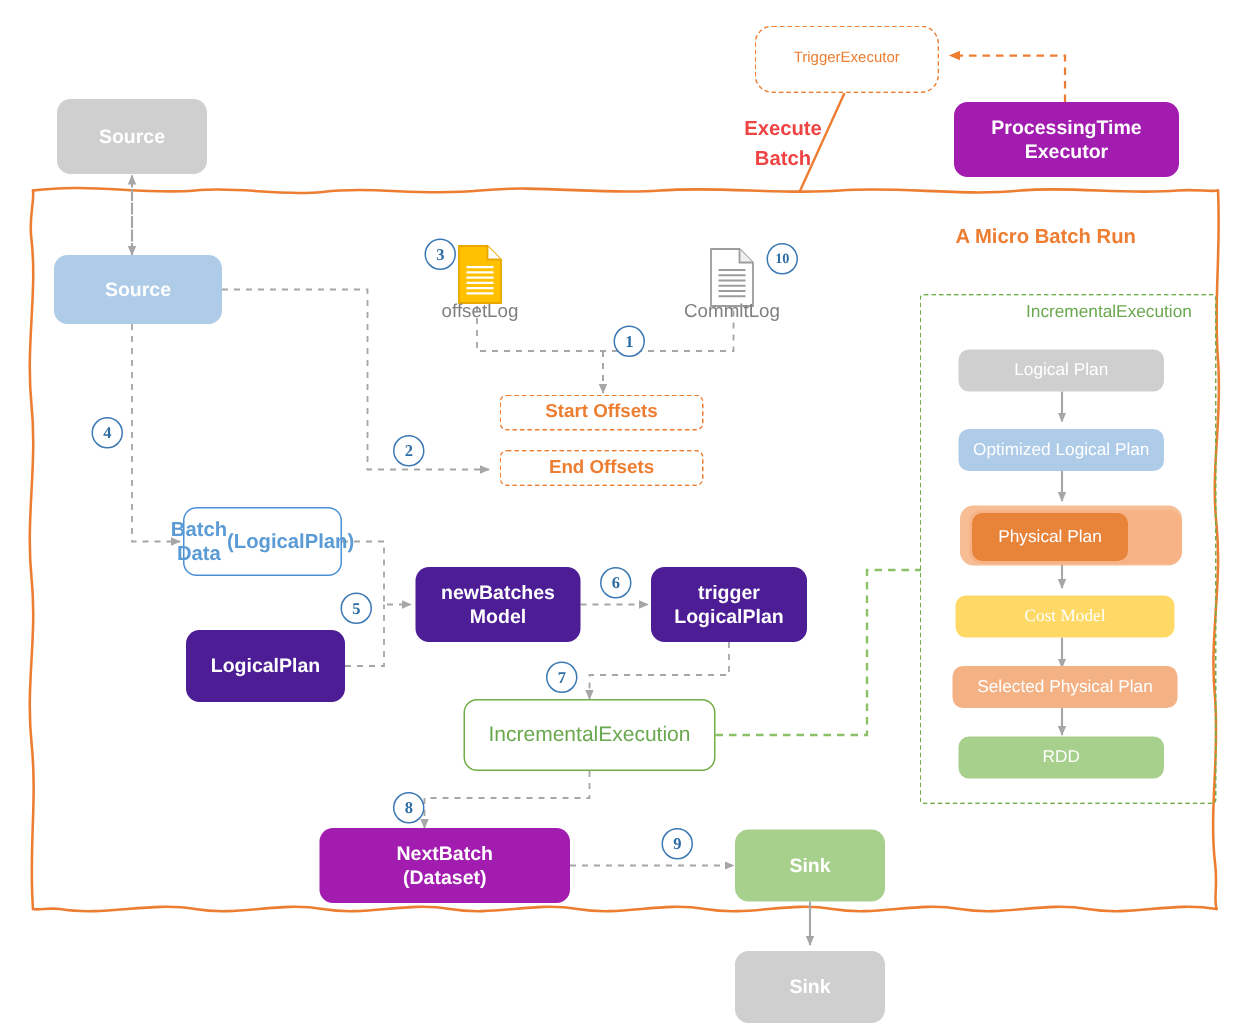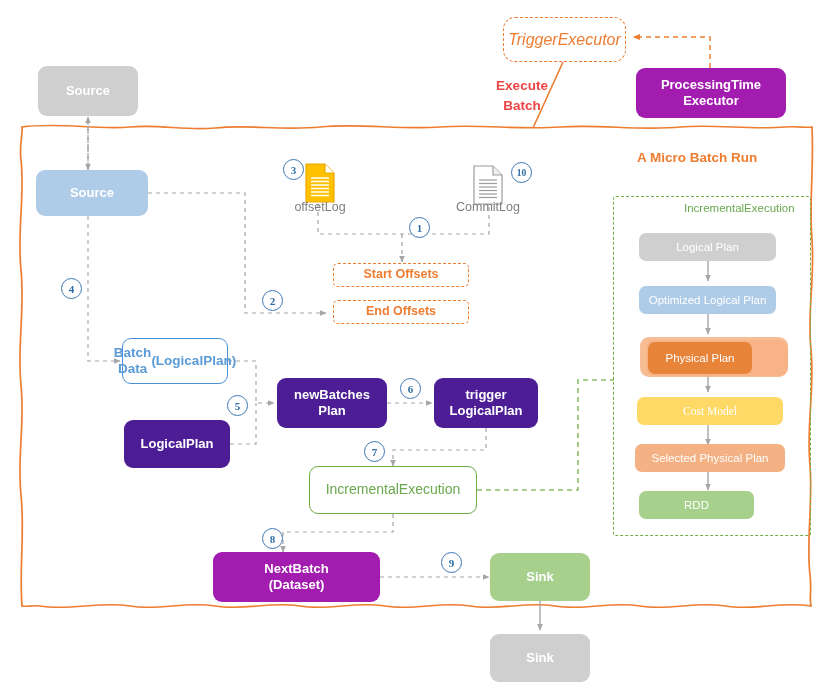--- a/index.html
+++ b/index.html
@@ -15,21 +15,21 @@
   .slate  {background:#4c1d95;}
   .peach  {background:#a21caf;}
   .green  {background:#a8d08d;}
   .outlineblue{background:#ffffff;border:1.6px solid #4a90d9;border-radius:9px;
                color:#5b9bd5;font-size:13.5px;font-weight:bold;}
   .outlinegreen{background:#ffffff;border:1.6px solid #70ad47;border-radius:9px;
                color:#6aa84f;font-size:14px;}
   .dashorange{background:#ffffff;border:1.7px dashed #ed7d31;border-radius:5px;
               color:#ed7d31;font-size:12.5px;font-weight:bold;}
   .dashorange-r{background:#ffffff;border:1.7px dashed #ed7d31;border-radius:12px;
-              color:#ed7d31;font-size:16px;font-style:italic;}
+              color:#ed7d31;font-size:10px;}
   .planbox{border-radius:7px;color:#ffffff;font-size:11.5px;}
   .caption{position:absolute;color:#7f7f7f;font-size:12.5px;text-align:center;}
   .title-orange{position:absolute;color:#ed7d31;font-weight:bold;font-size:13.5px;}
   .label-orange{position:absolute;color:#ef4444;font-weight:bold;font-size:13.5px;
                 text-align:center;line-height:1.5;}
   .iedash{position:absolute;border:1.7px dashed #70ad47;border-radius:3px;background:transparent;}
   .ielabel{position:absolute;color:#6aa84f;font-size:11.5px;}
   .step{position:absolute;width:19px;height:19px;border-radius:50%;
         border:1.4px solid #3c78b4;color:#2e6da4;background:#ffffff;
         font-size:11px;font-weight:bold;display:flex;align-items:center;
@@ -168,21 +168,21 @@
 
   <div class="node outlineblue" style="left:122px;top:338px;width:106px;height:46px;flex-direction:row;">
     <span>Batch Data</span>
     <span>(LogicalPlan)</span>
   </div>
 
   <div class="node solidbox slate" style="left:124px;top:420px;width:106px;height:48px;">LogicalPlan</div>
 
   <div class="node solidbox slate" style="left:277px;top:378px;width:110px;height:50px;flex-direction:column;">
     <span>newBatches</span>
-    <span>Plan</span>
+    <span>Model</span>
   </div>
 
   <div class="node solidbox slate" style="left:434px;top:378px;width:104px;height:50px;flex-direction:column;">
     <span>trigger</span>
     <span>LogicalPlan</span>
   </div>
 
   <div class="node outlinegreen" style="left:309px;top:466px;width:168px;height:48px;">IncrementalExecution</div>
 
   <div class="node solidbox peach" style="left:213px;top:552px;width:167px;height:50px;flex-direction:column;">
@@ -198,21 +198,21 @@
   <div class="ielabel" style="left:684px;top:202px;">IncrementalExecution</div>
 
   <div class="phys-shadow" style="left:640px;top:337px;width:148px;height:40px;opacity:.85;"></div>
   <div class="phys-shadow" style="left:646px;top:340px;width:142px;height:36px;opacity:.9;"></div>
 
   <div class="node planbox" id="stage0" style="left:639px;top:233px;width:137px;height:28px;background:#cfcfcf;">Logical Plan</div>
   <div class="node planbox" id="stage1" style="left:639px;top:286px;width:137px;height:28px;background:#aecbe8;">Optimized Logical Plan</div>
   <div class="node planbox" id="stage2" style="left:648px;top:342px;width:104px;height:32px;background:#e8833a;">Physical Plan</div>
   <div class="node planbox" id="stage3" style="left:637px;top:397px;width:146px;height:28px;background:#ffd966;font-family:Liberation Serif, serif;">Cost Model</div>
   <div class="node planbox" id="stage4" style="left:635px;top:444px;width:150px;height:28px;background:#f3b184;">Selected Physical Plan</div>
-  <div class="node planbox" id="stage5" style="left:639px;top:491px;width:115px;height:28px;background:#a8d08d;text-align:center;">RDD</div>
+  <div class="node planbox" id="stage5" style="left:639px;top:491px;width:137px;height:28px;background:#a8d08d;text-align:center;">RDD</div>
 
   <div class="step" id="step0" style="left: 409px; top: 217px;">1</div>
   <div class="step" id="step1" style="left: 262px; top: 290px;">2</div>
   <div class="step" id="step2" style="left: 283px; top: 159px;">3</div>
   <div class="step" id="step3" style="left: 61px; top: 278px;">4</div>
   <div class="step" id="step4" style="left: 227px; top: 395px;">5</div>
   <div class="step" id="step5" style="left: 400px; top: 378px;">6</div>
   <div class="step" id="step6" style="left: 364px; top: 441px;">7</div>
   <div class="step" id="step7" style="left: 262px; top: 528px;">8</div>
   <div class="step" id="step8" style="left: 441px; top: 552px;">9</div>

